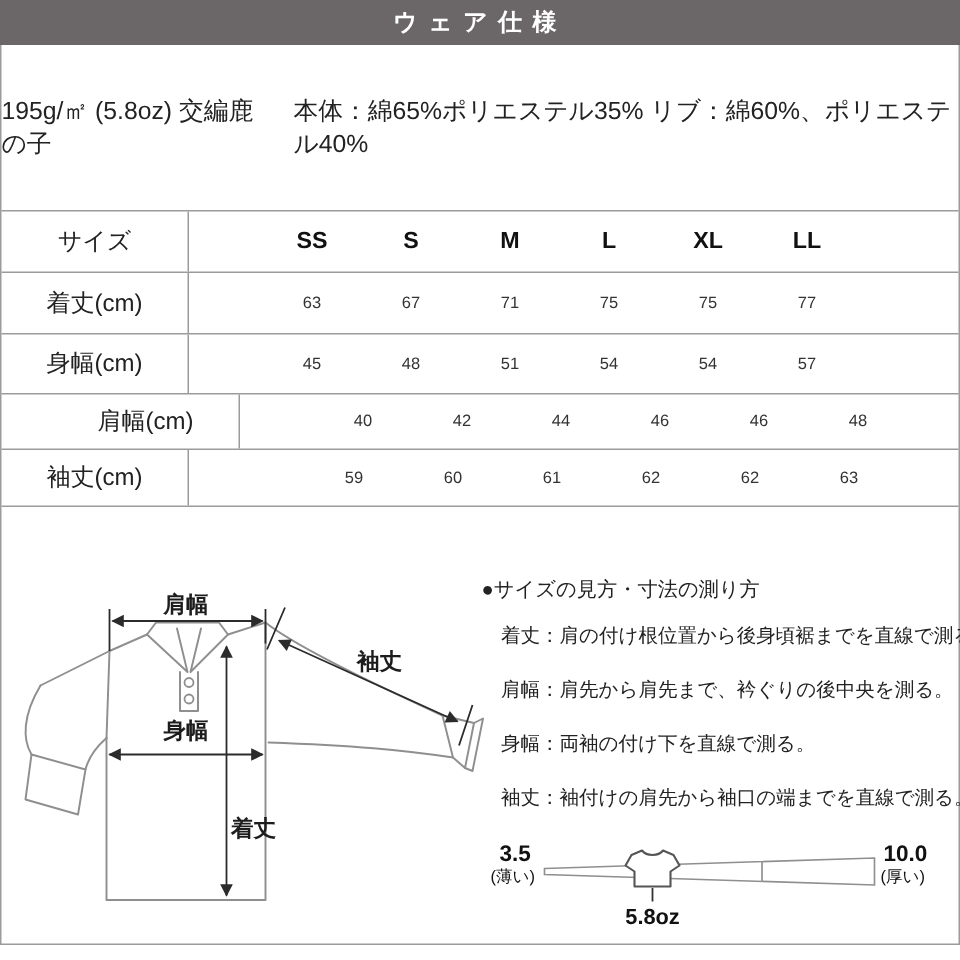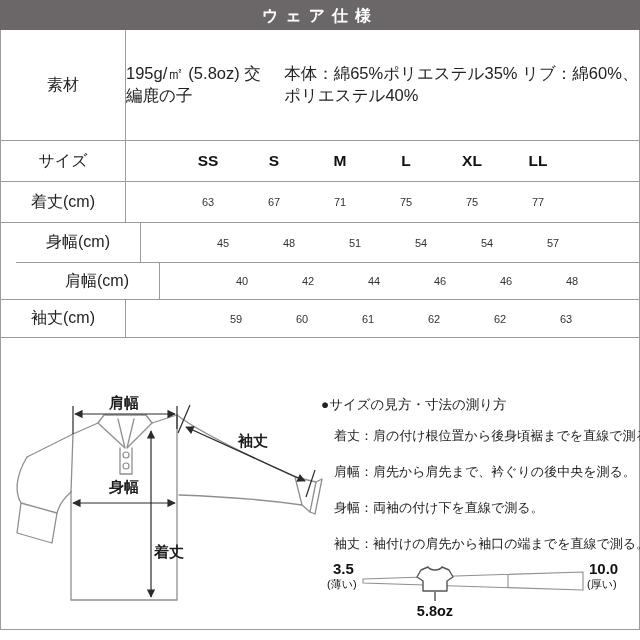--- a/index.html
+++ b/index.html
@@ -25,43 +25,42 @@
     display:flex;align-items:center;justify-content:center;
     font-size:16px;color:#222;flex-shrink:0;
   }
   .mat-row{height:111px;}
   .mat-cell{
     flex:1;display:flex;flex-direction:row;align-items:center;justify-content:center;
     gap:12px;font-size:16.5px;color:#222;
   }
   .size-head{height:41px;}
   .size-head .lab{font-size:16px;}
-  .r41{height:41px;} .r40{height:40px;margin-left:15px;} .r37{height:37px;justify-content:center;} .r38{height:38px;gap:28px;}
+  .r41{height:41px;} .r40{height:40px;} .r37{height:37px;justify-content:center;} .r38{height:38px;gap:28px;}
   .vals{margin-left:49px;width:396px;display:flex;align-items:center;}
   .vals span{width:66px;text-align:center;font-size:11px;color:#333;}
   .size-head .vals span{font-size:15.5px;font-weight:bold;color:#111;}
   .bottom{position:relative;height:291px;}
   .diagram-svg{position:absolute;left:6px;top:47px;}
   .guide{position:absolute;left:320px;top:46px;width:318px;color:#222;}
-  .g-title{font-size:13.5px;margin:12px 0 13px 0;white-space:nowrap;}
+  .g-title{font-size:13.5px;margin:0 0 13px 0;white-space:nowrap;}
   .g-line{font-size:13px;margin:0 0 18px 13px;white-space:nowrap;}
   .scale-svg{position:absolute;left:324px;top:217px;}
   svg text{font-family:"Liberation Sans","DejaVu Sans",sans-serif;}
 </style>
 </head>
 <body>
 
 <div class="header">
   <span>ウェア仕様</span>
 </div>
 
 <div class="frame">
 
   <div class="trow mat-row">
-    <div class="lab">素材</div>
     <div class="mat-cell">
       <div>195g/㎡ (5.8oz) 交編鹿の子</div>
       <div>本体：綿65%ポリエステル35% リブ：綿60%、ポリエステル40%</div>
     </div>
   </div>
 
   <div class="trow size-head">
     <div class="lab">サイズ</div>
     <div class="vals">
       <span>SS</span>

